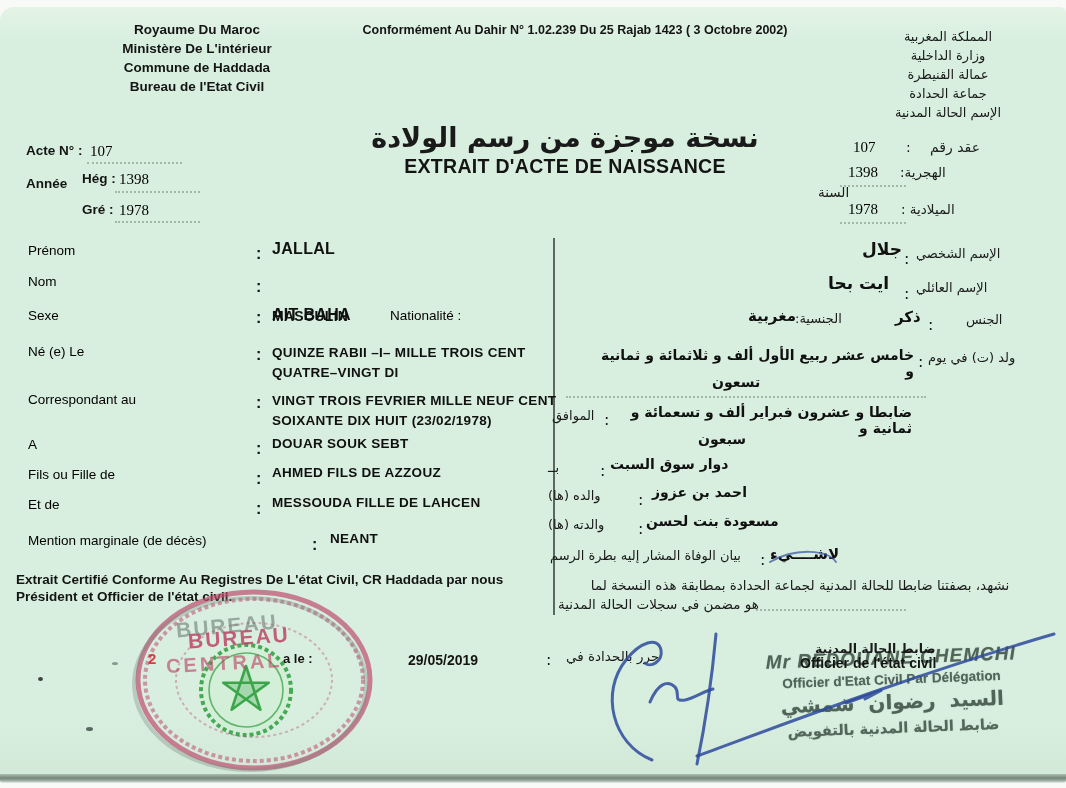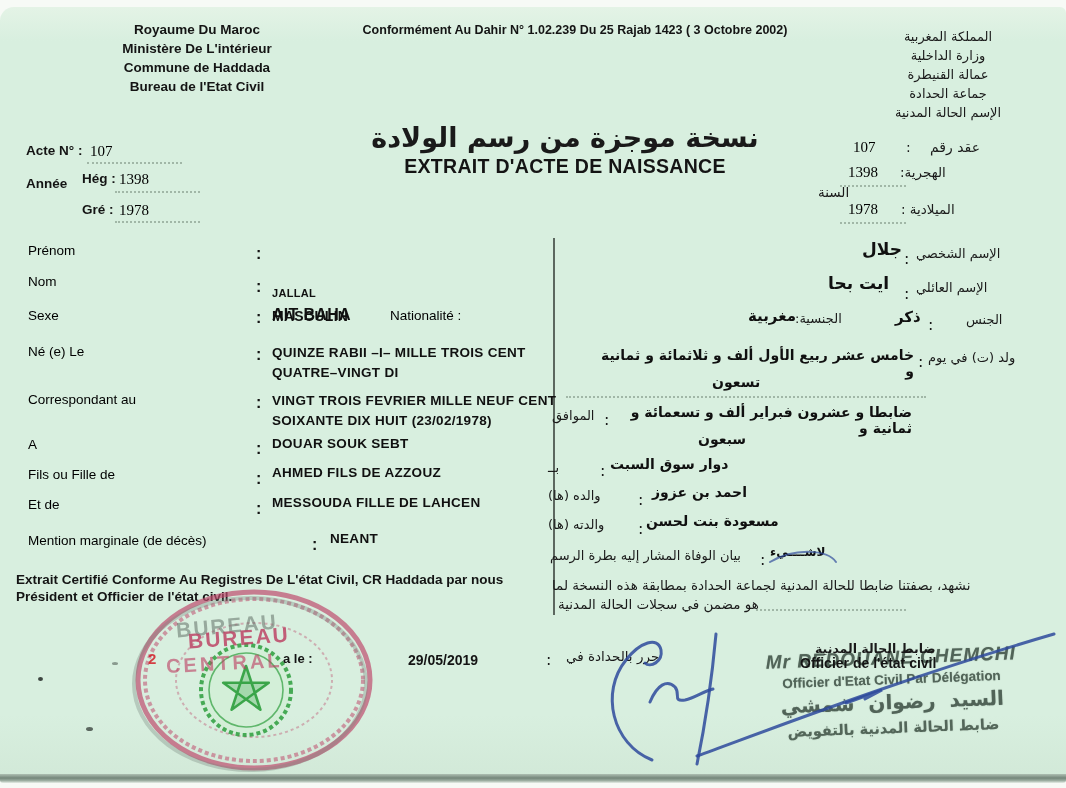--- a/index.html
+++ b/index.html
@@ -90,21 +90,21 @@
 <span class="abs ar" dir="rtl" style="left:818px;top:184px;font-size:13.5px;">السنة</span>
 <span class="abs ar" dir="rtl" style="left:901px;top:201px;font-size:13.5px;">الميلادية :</span>
 <span class="abs serif" style="left:848px;top:201px;font-size:15px;">1978</span>
 <div class="dotline" style="left:840px;top:185px;width:66px;"></div>
 <div class="dotline" style="left:840px;top:222px;width:66px;"></div>
 
 <div class="divider"></div>
 
 <span class="abs fr" style="left:28px;top:243px;font-size:13.5px;">Prénom</span>
 <span class="abs fr-b" style="left:256px;top:245px;">:</span>
-<span class="abs val" style="left:272px;top:240px;font-size:11px;margin-top:47px;">JALLAL</span>
+<span class="abs val" style="left:272px;top:240px;font-size:16px;">JALLAL</span>
 
 <span class="abs fr" style="left:28px;top:274px;font-size:13.5px;">Nom</span>
 <span class="abs fr-b" style="left:256px;top:278px;">:</span>
 <span class="abs val" style="left:272px;top:290px;font-size:16px;margin-top:16px;">AIT BAHA</span>
 
 <span class="abs fr" style="left:28px;top:308px;font-size:13.5px;">Sexe</span>
 <span class="abs fr-b" style="left:256px;top:309px;">:</span>
 <span class="abs val" style="left:272px;top:308px;font-size:14px;">MASCULIN</span>
 <span class="abs fr" style="left:390px;top:308px;font-size:13.5px;">Nationalité :</span>
 
@@ -166,23 +166,23 @@
 <span class="abs ar" dir="rtl" style="left:548px;top:488px;font-size:13px;">والده (ها)</span>
 <span class="abs ar" style="left:638px;top:490px;">:</span>
 <span class="abs ar val" dir="rtl" style="left:652px;top:484px;font-size:14px;">احمد بن عزوز</span>
 
 <span class="abs ar" dir="rtl" style="left:548px;top:517px;font-size:13px;">والدته (ها)</span>
 <span class="abs ar" style="left:638px;top:519px;">:</span>
 <span class="abs ar val" dir="rtl" style="left:646px;top:513px;font-size:14px;">مسعودة بنت لحسن</span>
 
 <span class="abs ar" dir="rtl" style="left:550px;top:548px;font-size:13px;">بيان الوفاة المشار إليه بطرة الرسم</span>
 <span class="abs ar" style="left:760px;top:550px;">:</span>
-<span class="abs ar val" dir="rtl" style="left:770px;top:545px;font-size:12px;">لاشــــيء</span>
-
-<div class="abs ar" dir="rtl" style="left:552px;top:577px;width:496px;font-size:13.5px;text-align:left;">نشهد، بصفتنا ضابطا للحالة المدنية لجماعة  الحدادة  بمطابقة هذه النسخة لما</div>
+<span class="abs ar val" dir="rtl" style="left:770px;top:545px;font-size:15px;">لاشــــيء</span>
+
+<div class="abs ar" dir="rtl" style="left:552px;top:577px;width:496px;font-size:13.5px;text-align:center;">نشهد، بصفتنا ضابطا للحالة المدنية لجماعة  الحدادة  بمطابقة هذه النسخة لما</div>
 <div class="abs ar" dir="rtl" style="left:558px;top:596px;font-size:13.5px;">هو مضمن في سجلات الحالة المدنية</div>
 <div class="dotline" style="left:756px;top:609px;width:150px;"></div>
 
 <span class="abs fr-b" style="left:283px;top:651px;font-size:13px;z-index:3;">a le :</span>
 <span class="abs fr-b" style="left:408px;top:652px;font-size:14px;z-index:3;">29/05/2019</span>
 <span class="abs ar" dir="rtl" style="left:566px;top:648px;font-size:13.5px;z-index:3;">حرر بالحدادة في</span>
 <span class="abs ar" style="left:546px;top:650px;z-index:3;">:</span>
 
 <span class="abs ar printed-officer" dir="rtl" style="left:815px;top:641px;font-size:12.5px;font-weight:bold;">ضابط الحالة المدنية</span>
 <span class="abs fr-b printed-officer" style="left:800px;top:655px;font-size:14px;">Officier de l'état civil</span>

